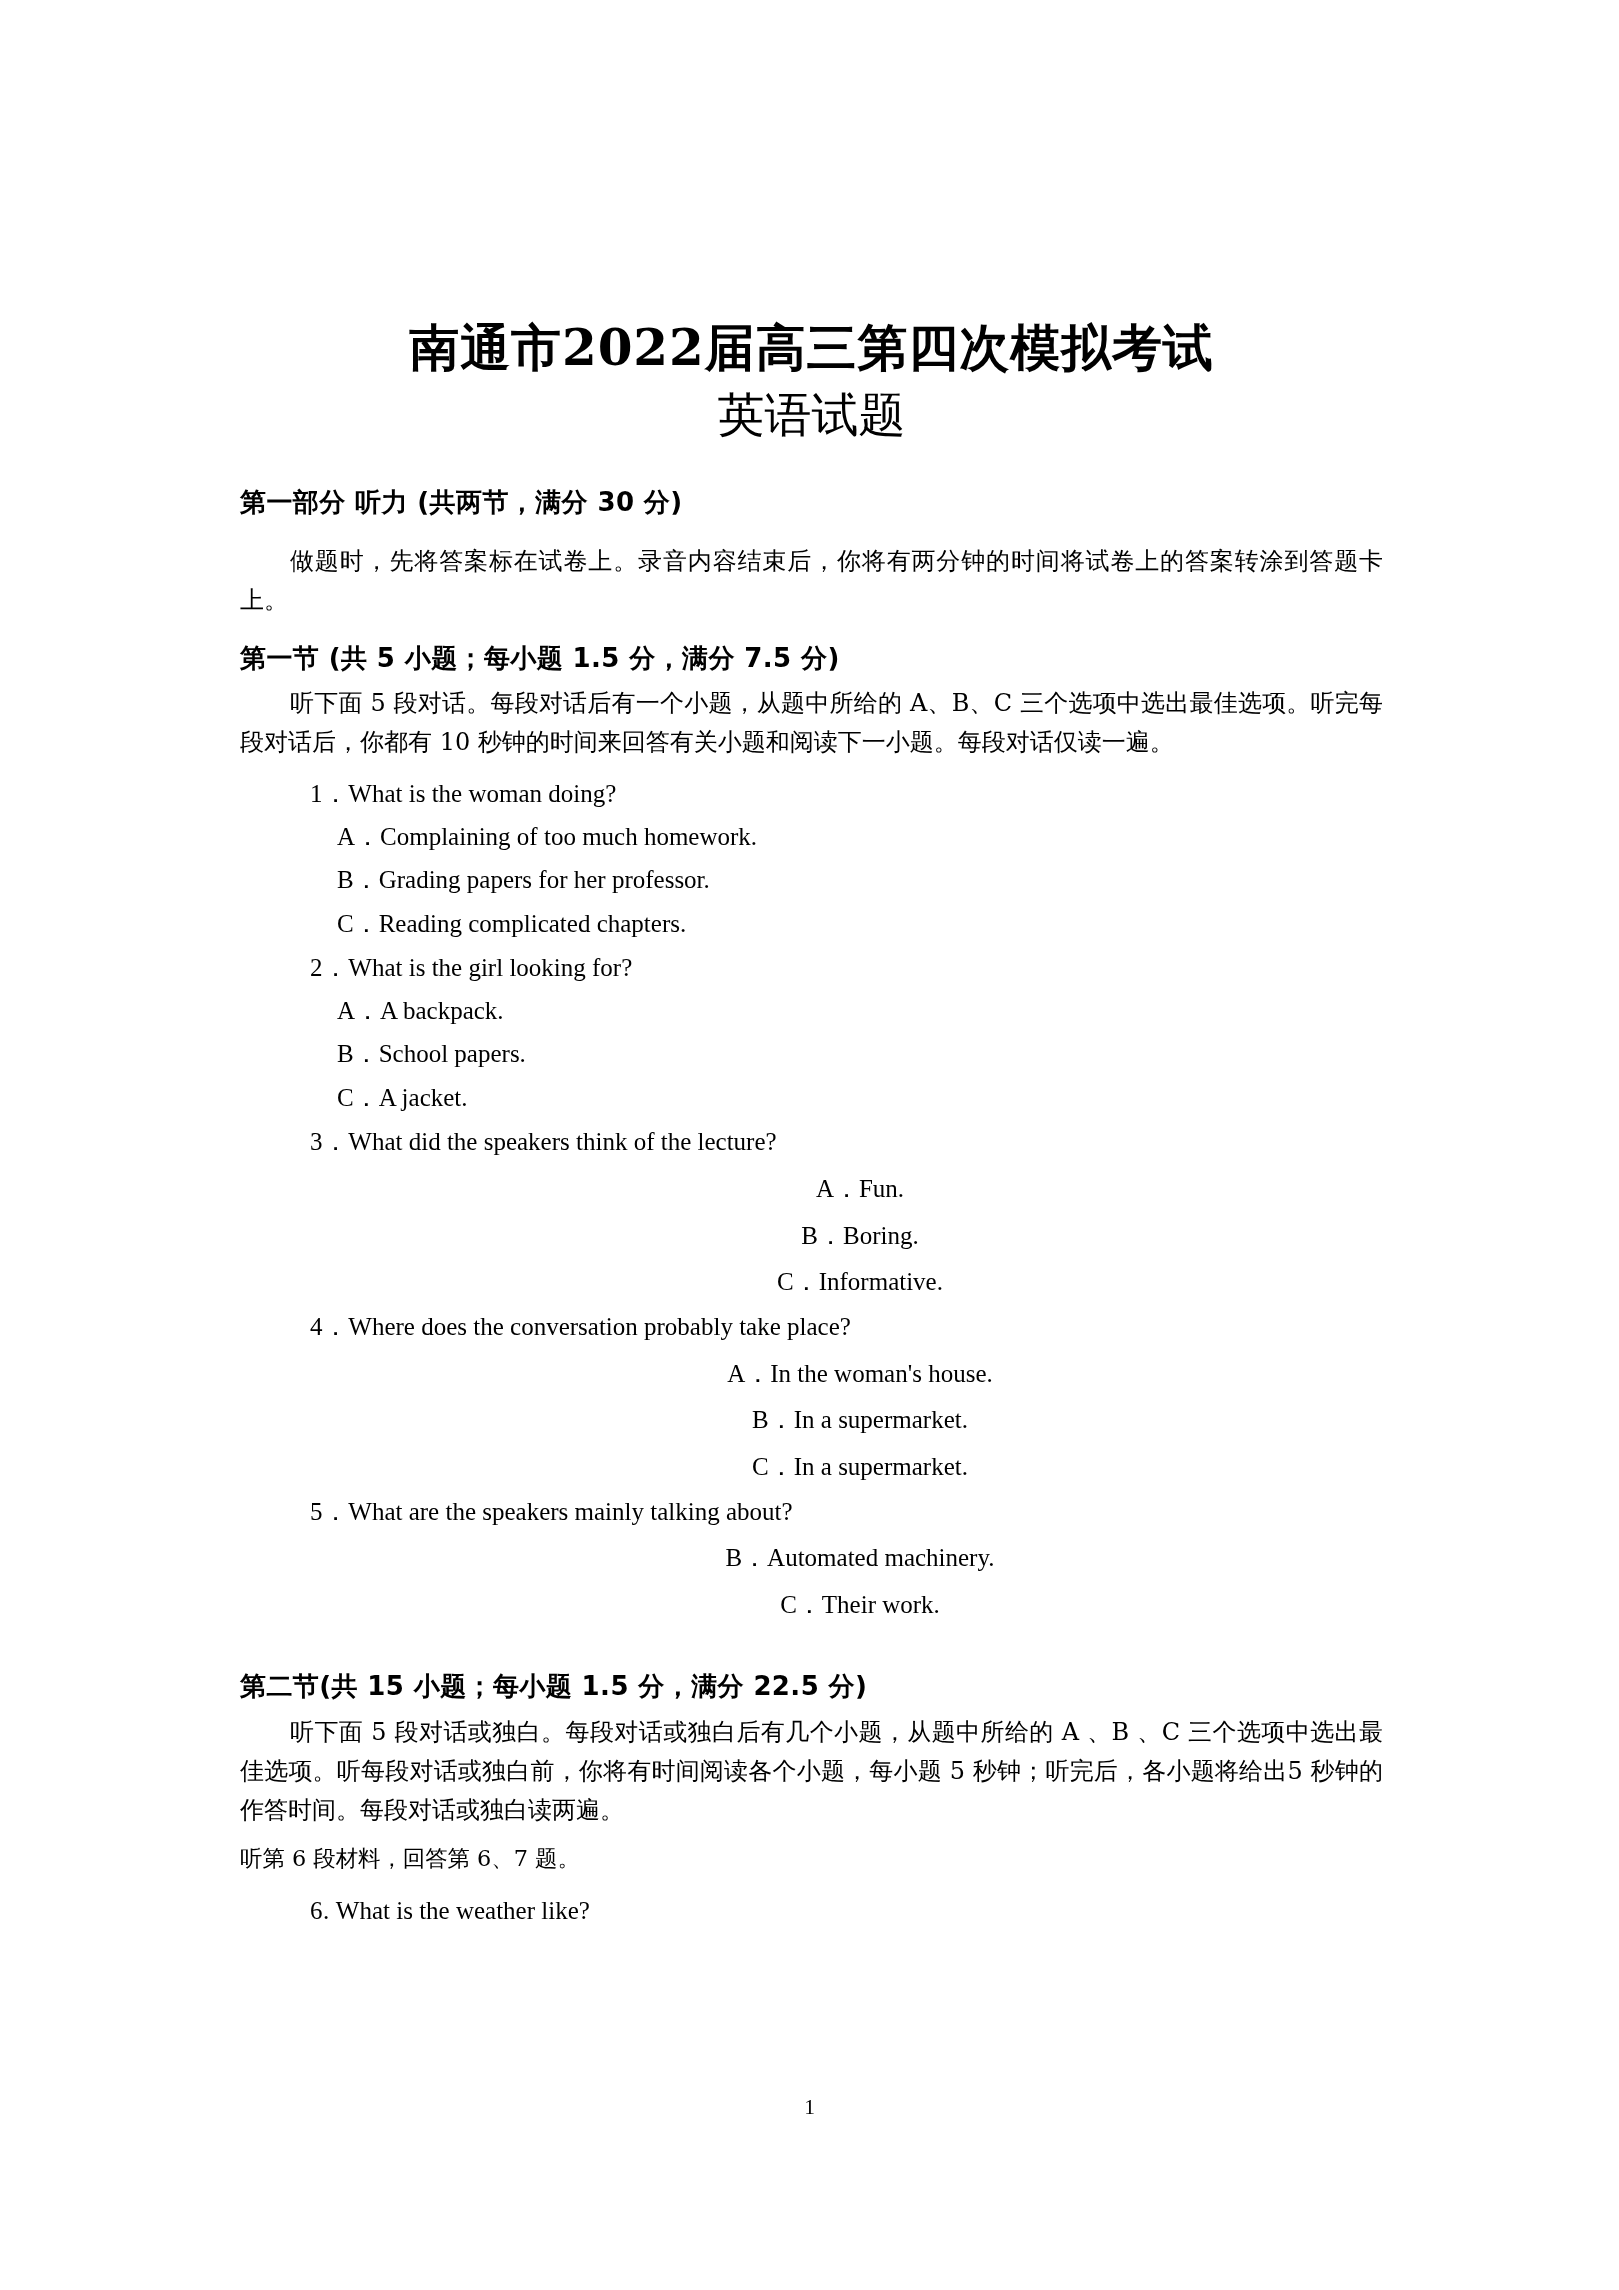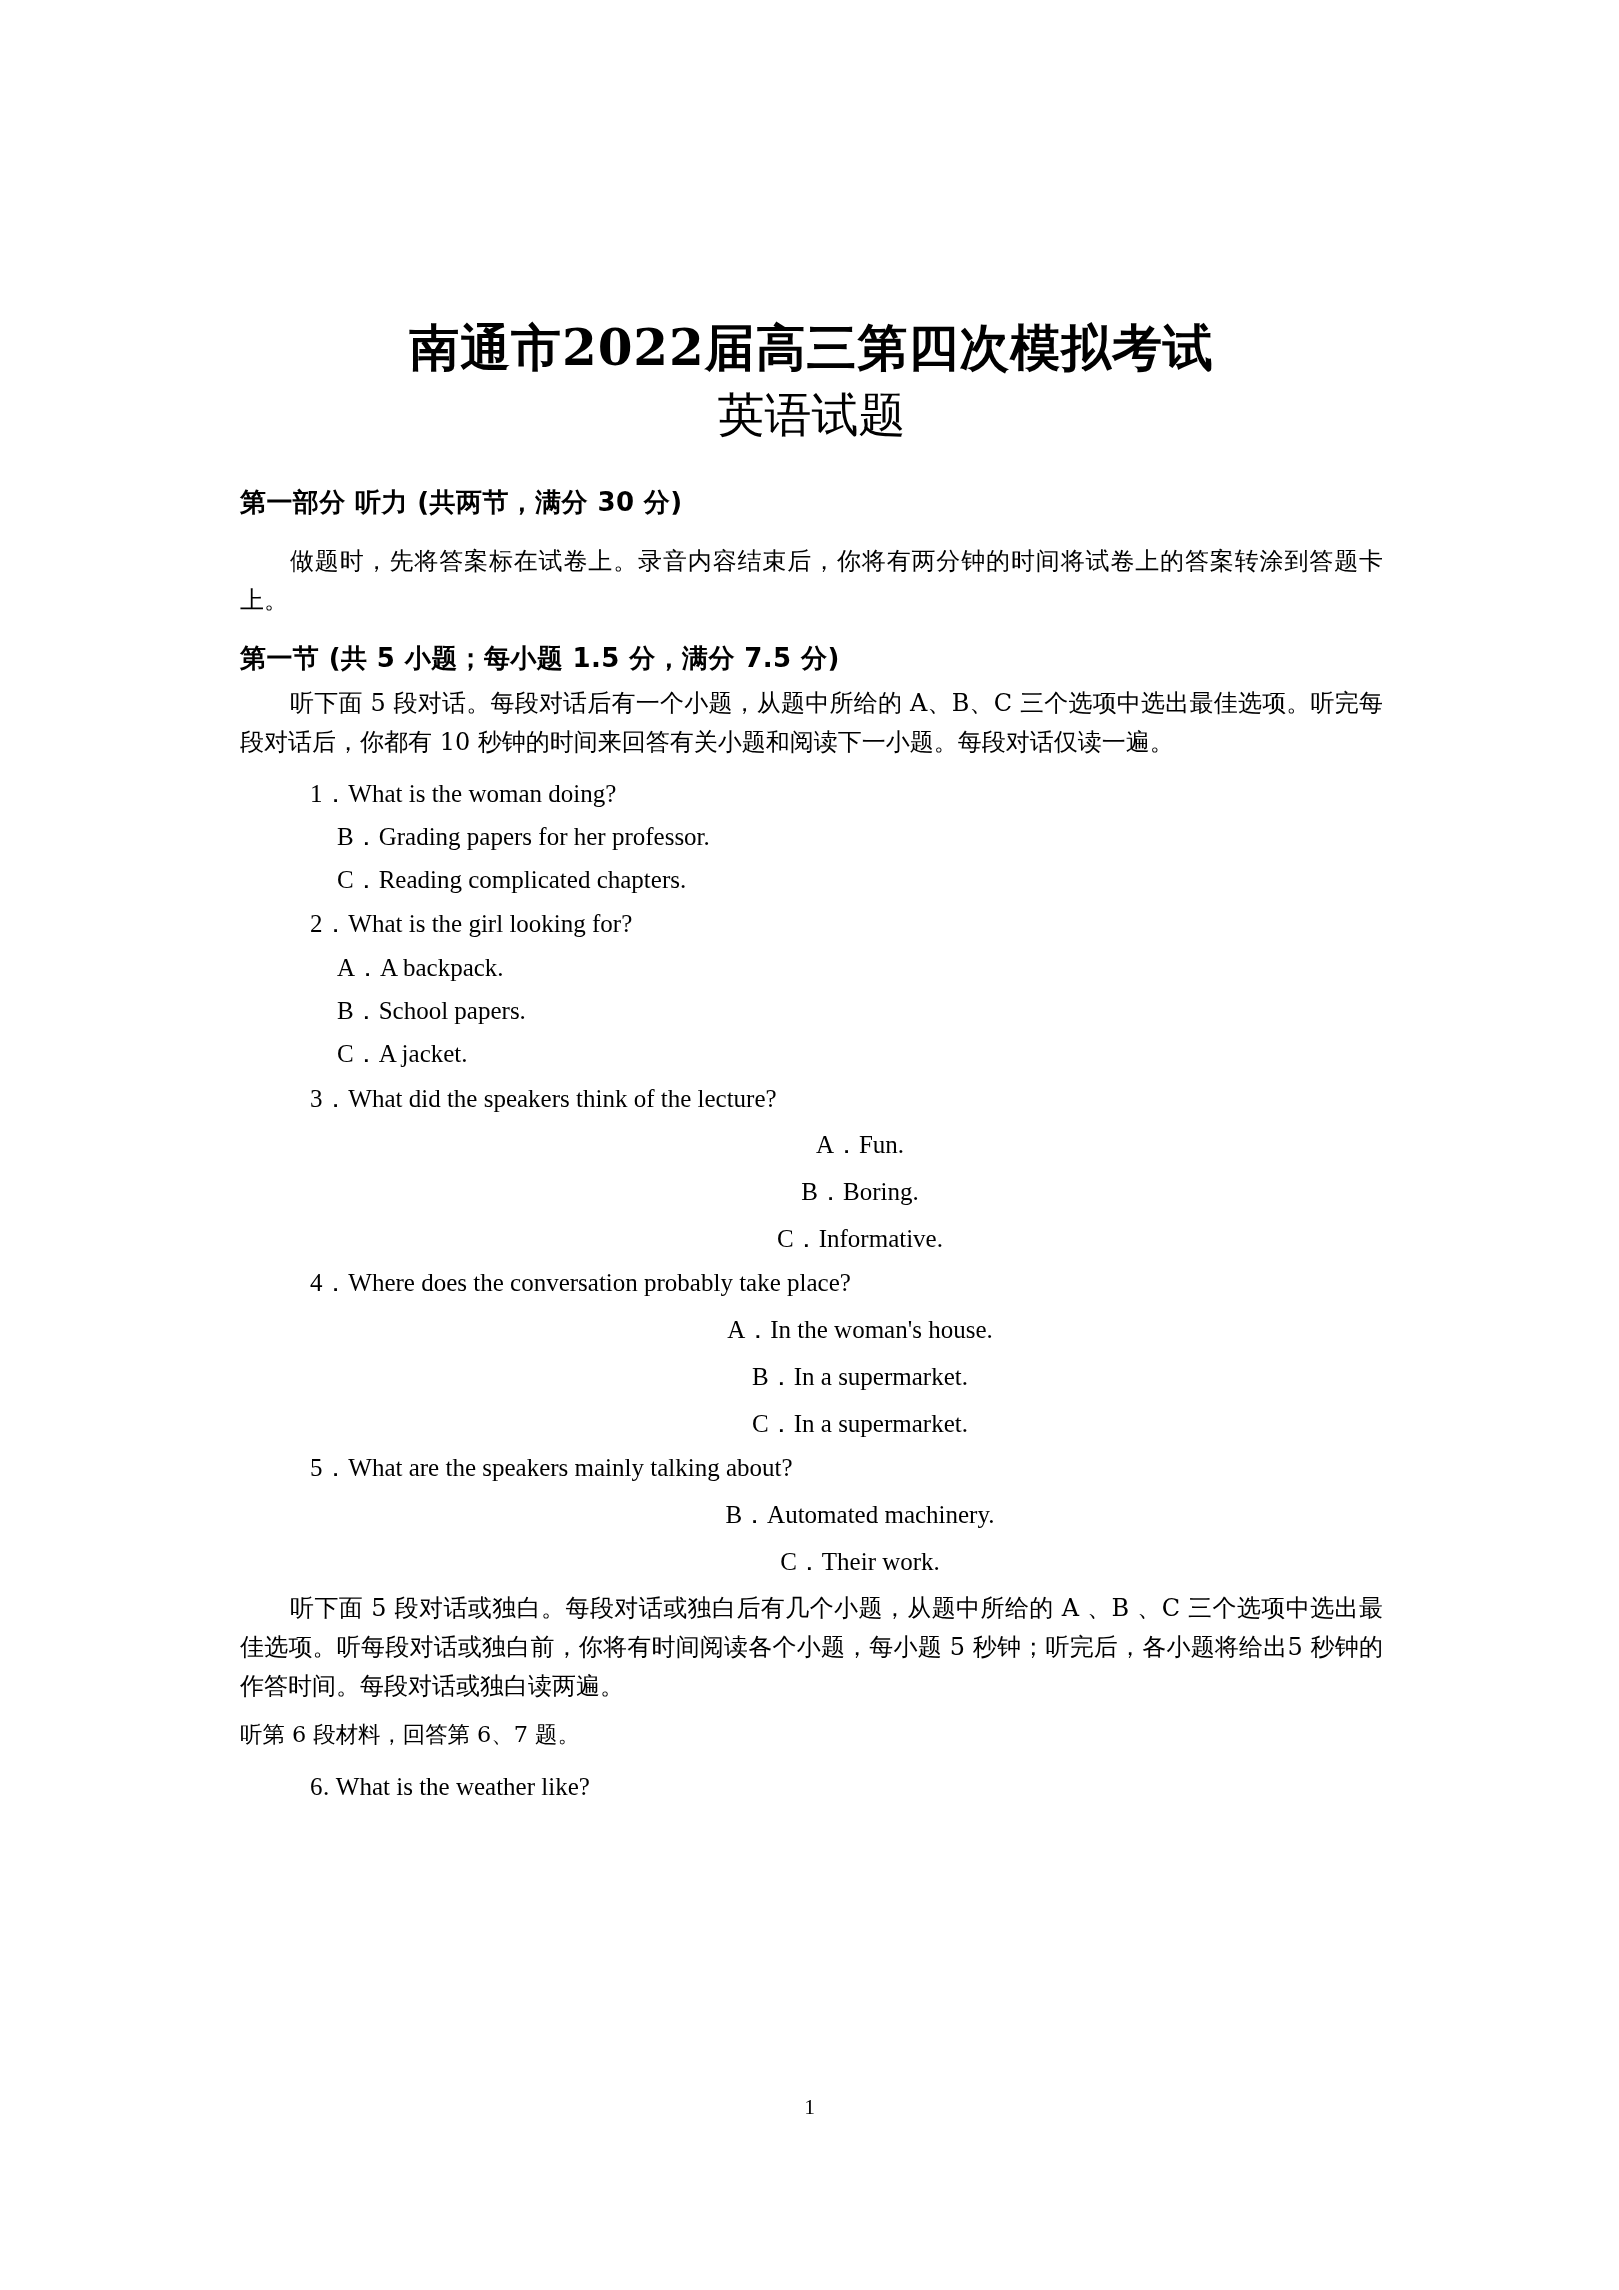--- a/index.html
+++ b/index.html
@@ -159,20 +159,21 @@
     <div class="section-heading">第一节  (共 5 小题；每小题 1.5 分，满分 7.5 分)</div>
 
     <div class="para para-tight">听下面 5 段对话。每段对话后有一个小题，从题中所给的 A、B、C 三个选项中选出最佳选项。听完每段对话后，你都有 10 秒钟的时间来回答有关小题和阅读下一小题。每段对话仅读一遍。</div>
 
     <div class="qlist">
 
       <div class="q-item">
         <div class="q-stem">
           <span class="q-num">1．</span><span>What is the woman doing?</span>
         </div>
+        <div class="q-opt">A．Complaining of too much homework.</div>
         <div class="q-opt">B．Grading papers for her professor.</div>
         <div class="q-opt">C．Reading complicated chapters.</div>
       </div>
 
       <div class="q-item">
         <div class="q-stem">
           <span class="q-num">2．</span><span>What is the girl looking for?</span>
         </div>
         <div class="q-opt">A．A backpack.</div>
         <div class="q-opt">B．School papers.</div>
@@ -200,20 +201,21 @@
       <div class="q-item spaced">
         <div class="q-stem">
           <span class="q-num">5．</span><span>What are the speakers mainly talking about?</span>
         </div>
         <div class="q-opt">B．Automated machinery.</div>
         <div class="q-opt">C．Their work.</div>
       </div>
 
     </div>
 
+    <div class="section-heading-2">第二节(共 15 小题；每小题 1.5 分，满分 22.5 分)</div>
 
     <div class="para para-tight">听下面 5 段对话或独白。每段对话或独白后有几个小题，从题中所给的 A 、B 、C 三个选项中选出最佳选项。听每段对话或独白前，你将有时间阅读各个小题，每小题 5 秒钟；听完后，各小题将给出5 秒钟的作答时间。每段对话或独白读两遍。</div>
 
     <div class="note-line">听第 6 段材料，回答第 6、7 题。</div>
 
     <div class="q6-stem">
       <span class="q-num">6.</span>&nbsp;<span>What is the weather like?</span>
     </div>
 
   </div>

